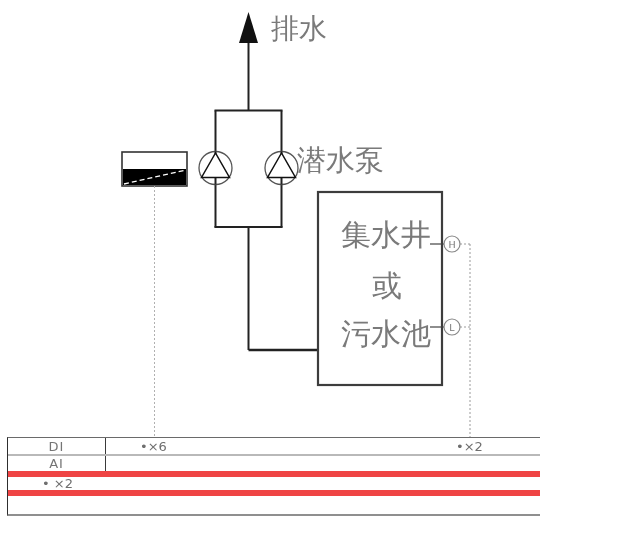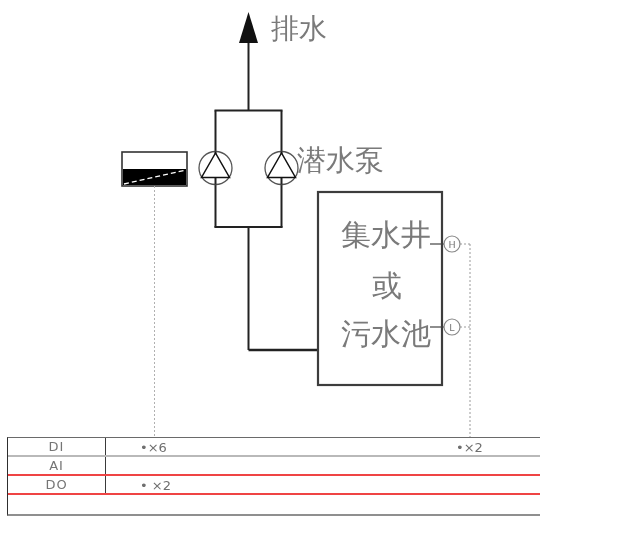--- a/index.html
+++ b/index.html
@@ -14,21 +14,21 @@
   .io-table{
     position:absolute;left:7px;top:437px;width:606px;height:79px;
     box-sizing:border-box;background:#fff;
     border-top:1px solid #6a6a6a;border-left:1px solid #2e2e2e;
     border-right:2px solid #8f8f8f;border-bottom:2px solid #8f8f8f;
     display:grid;grid-template-rows:1fr 1fr 1fr 1fr;
     font-size:13px;color:#757575;
   }
   .io-row{display:flex;box-sizing:border-box;}
   .io-row.sep-gray{border-bottom:2px solid #b9b9b9;}
-  .io-row.sep-black{border-bottom:2px solid #ef4444;}
+  .io-row.sep-black{border-bottom:6px solid #ef4444;}
   .io-label-cell{
     width:98px;flex:0 0 98px;border-right:1px solid #3a3a3a;
     display:flex;align-items:center;justify-content:center;box-sizing:border-box;
     letter-spacing:1px;
   }
   .io-value-cell{flex:1;position:relative;}
   .io-val{
     position:absolute;top:50%;transform:translateY(-50%);
     white-space:pre;color:#6f6f6f;
   }
@@ -116,21 +116,20 @@
 
     <div class="io-row sep-black">
       <div class="io-label-cell">AI</div>
       <div class="io-value-cell">
         <span class="io-val left"></span>
         <span class="io-val right"></span>
       </div>
     </div>
 
     <div class="io-row sep-black">
-      <div class="io-label-cell">DO</div>
       <div class="io-value-cell">
         <span class="io-val left">• ×2</span>
         <span class="io-val right"></span>
       </div>
     </div>
 
 
   </div>
 </div>
 

